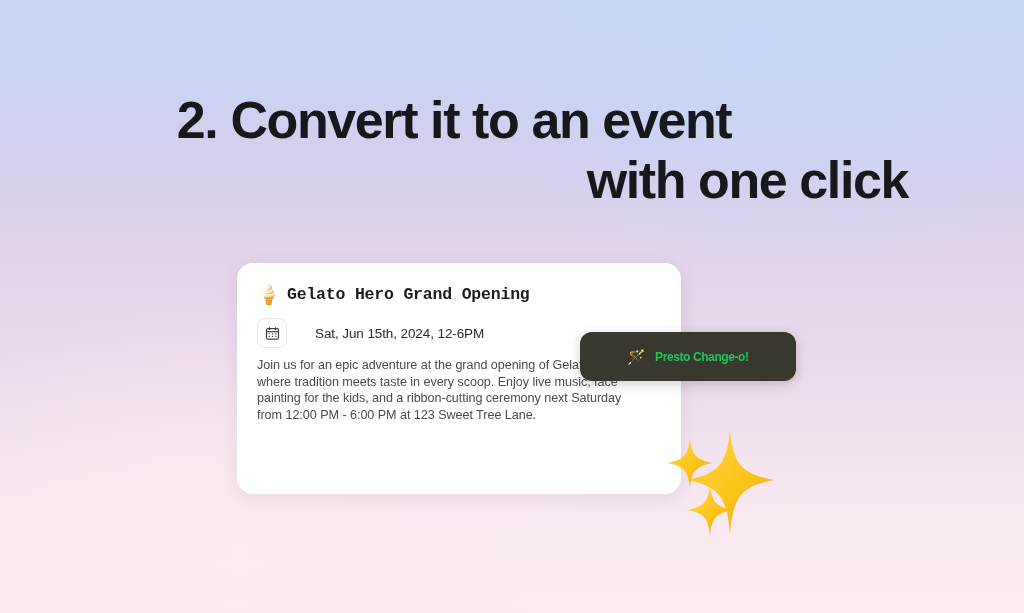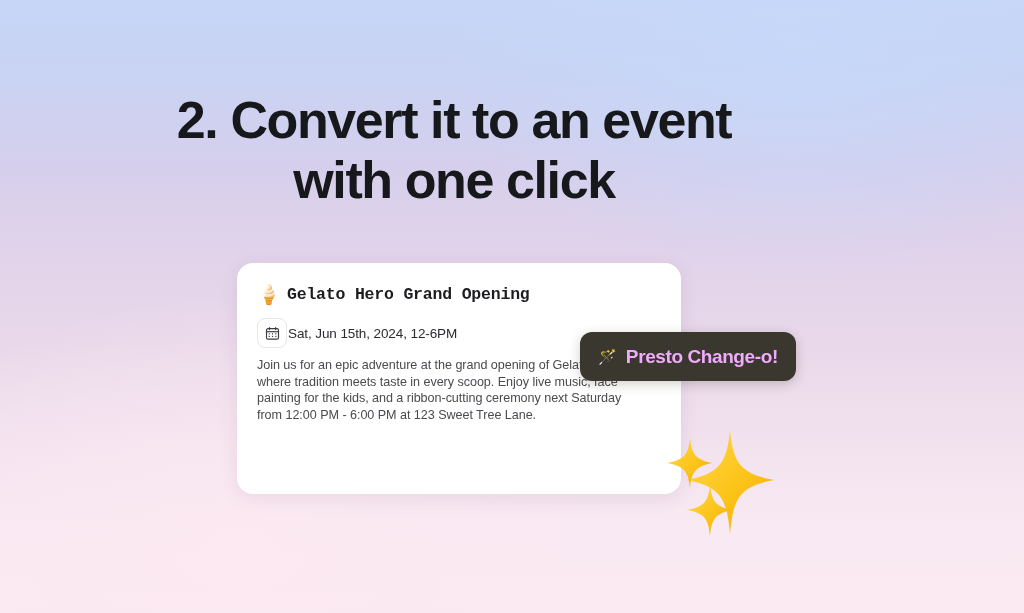--- a/index.html
+++ b/index.html
@@ -54,21 +54,21 @@
     left: 0;
     width: 908px;
     text-align: center;
     color: #17181c;
     font-family: "Liberation Sans", sans-serif;
     font-weight: 700;
     font-size: 52px;
     line-height: 60px;
     letter-spacing: -1.4px;
   }
-  .headline .l2 { display: block; }
+  .headline .l2 { display: block; text-align: right; }
 
   
   .event-card {
     position: absolute;
     left: 237px;
     top: 263px;
     width: 444px;
     height: 231px;
     background: #ffffff;
     border-radius: 16px;
@@ -92,21 +92,21 @@
     font-size: 16.5px;
     font-weight: 700;
     color: #1d1d21;
     letter-spacing: -0.2px;
     font-family: Liberation Mono, monospace;
   }
 
   .meta-row {
     display: flex;
     align-items: center;
-    gap: 1px;
+    gap: 28px;
     margin-top: 14px;
   }
   .meta-icon {
     width: 30px;
     height: 30px;
     min-width: 30px;
     border: 1px solid #e6e6e8;
     border-radius: 8px;
     background: #fff;
     display: flex;
@@ -144,22 +144,22 @@
     justify-content: center;
     gap: 9px;
     cursor: pointer;
     box-shadow: 0 3px 12px rgba(40, 35, 25, 0.22);
   }
   .presto-wand {
     font-size: 15px;
     line-height: 1;
   }
   .presto-label {
-    color: #f0abfc;
-    font-size: 19px;
+    color: #22c55e;
+    font-size: 12px;
     font-weight: 700;
     letter-spacing: -0.4px;
     font-family: "Liberation Sans", sans-serif;
   }
 
   
   .sparkles {
     position: absolute;
     left: 668px;
     top: 424px;

